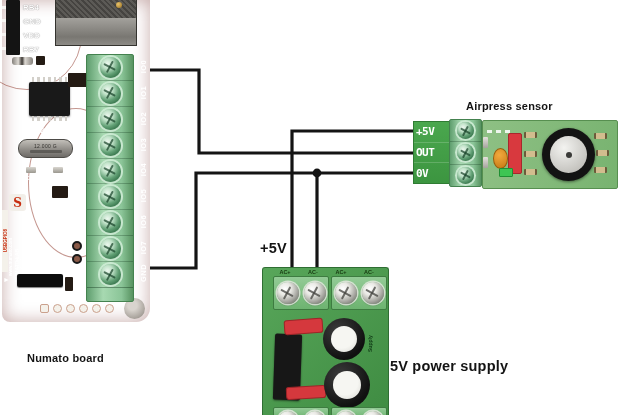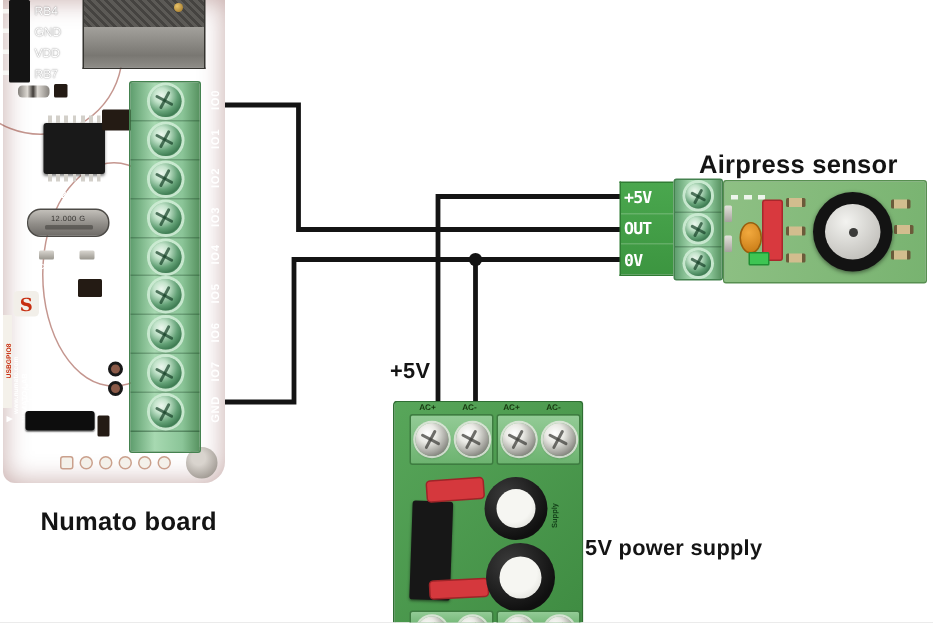--- a/index.html
+++ b/index.html
@@ -1,31 +1,31 @@
 <!DOCTYPE html>
 <html style="--board_red: #c72d0f; --board_red_dark: #a82108; --terminal_green: #8cc79a; --terminal_green_dark: #44824f; --sensor_green: #44a049; --pcb_green: #7fb975; --psu_green: #4f9b4f; --wire_black: #141414; --text_black: #141414;"><head>
 <meta charset="utf-8">
 <style>
   html,body{margin:0;padding:0;background:#fff}
   .stage{position:relative;width:622px;height:415px;background:#fff;overflow:hidden;
          font-family:"Liberation Sans",sans-serif;border-bottom:1px solid #d8d8d8}
   .stage *{box-sizing:border-box}
   svg.wires{position:absolute;left:0;top:0;z-index:1}
   .board{position:absolute;z-index:2}
-  .biglabel{position:absolute;z-index:3;font-weight:bold;font-size:17px;color:var(--text_black);letter-spacing:.2px}
+  .biglabel{position:absolute;z-index:3;font-weight:bold;font-size:11px;color:var(--text_black);letter-spacing:.2px}
 
   
   .numato{left:2px;top:0;width:148px;height:322px;border-radius:0 0 14px 8px;
           background:linear-gradient(155deg,var(--board_red) 0%,#d0old 0,var(--board_red) 55%,var(--board_red_dark) 100%);
           box-shadow:inset 0 0 18px rgba(90,10,0,.35)}
   .trace{position:absolute;border:1px solid rgba(125,22,6,.45);border-radius:50%}
   .stub{position:absolute;background:#f7f7f4;height:3px;width:4px}
   .hdr-strip{position:absolute;background:#141414;border-radius:1px}
   .hdr-labels{position:absolute;display:flex;flex-direction:column}
-  .hdr-labels>div{flex:1;display:flex;align-items:center;font-weight:normal;font-size:8px;color:#fff;text-shadow:0 0 1px rgba(0,0,0,.6)}
+  .hdr-labels>div{flex:1;display:flex;align-items:center;font-weight:bold;font-size:8px;color:#fff;text-shadow:0 0 1px rgba(0,0,0,.6)}
   .usb{position:absolute;border:1px solid #34332f;display:flex;flex-direction:column;border-top:none}
   .usb-top{height:18px;background:repeating-linear-gradient(45deg,#5c5a56 0 2px,#454340 2px 4px)}
   .usb-bot{flex:1;background:linear-gradient(180deg,#a3a19c,#797772 70%,#8d8b86)}
   .golddot{position:absolute;border-radius:50%;background:radial-gradient(circle at 35% 35%,#e8c26a,#9c7222)}
   .resistor{position:absolute;border-radius:3px;background:linear-gradient(90deg,#85817c,#ddd9d3 30%,#3f3b37 48%,#ddd9d3 62%,#85817c)}
   .smd{position:absolute;background:#241b14;border-radius:1px}
   .ic{position:absolute;background:#191919;border-radius:2px;box-shadow:0 1px 2px rgba(0,0,0,.5)}
   .ic-pins{position:absolute;left:3px;right:3px;height:5px;background:repeating-linear-gradient(90deg,#d3d0ca 0 2.5px,transparent 2.5px 5.5px)}
   .silk{position:absolute;color:#fff;font-weight:bold}
   .crystal{position:absolute;background:linear-gradient(180deg,#c2bfb9,#908d88 55%,#6f6c68);border:1px solid #4c4a46;border-radius:9px;
@@ -239,21 +239,21 @@
         </div>
         <div class="iol">
           <span class="vtext">IO7</span>
         </div>
         <div class="iol">
           <span class="vtext">GND</span>
         </div>
       </div>
   </div>
 
-  <div class="biglabel" style="left:27px;top:338px">Numato board</div>
+  <div class="biglabel" style="left:27px;top:352px">Numato board</div>
 
   <div class="biglabel" style="left:466px;top:100px">Airpress sensor</div>
 
   <div class="board slabels">
 
   <div class="srow">+5V</div>
       <div class="srow">OUT</div>
       <div class="srow">0V</div>
     </div>
 

